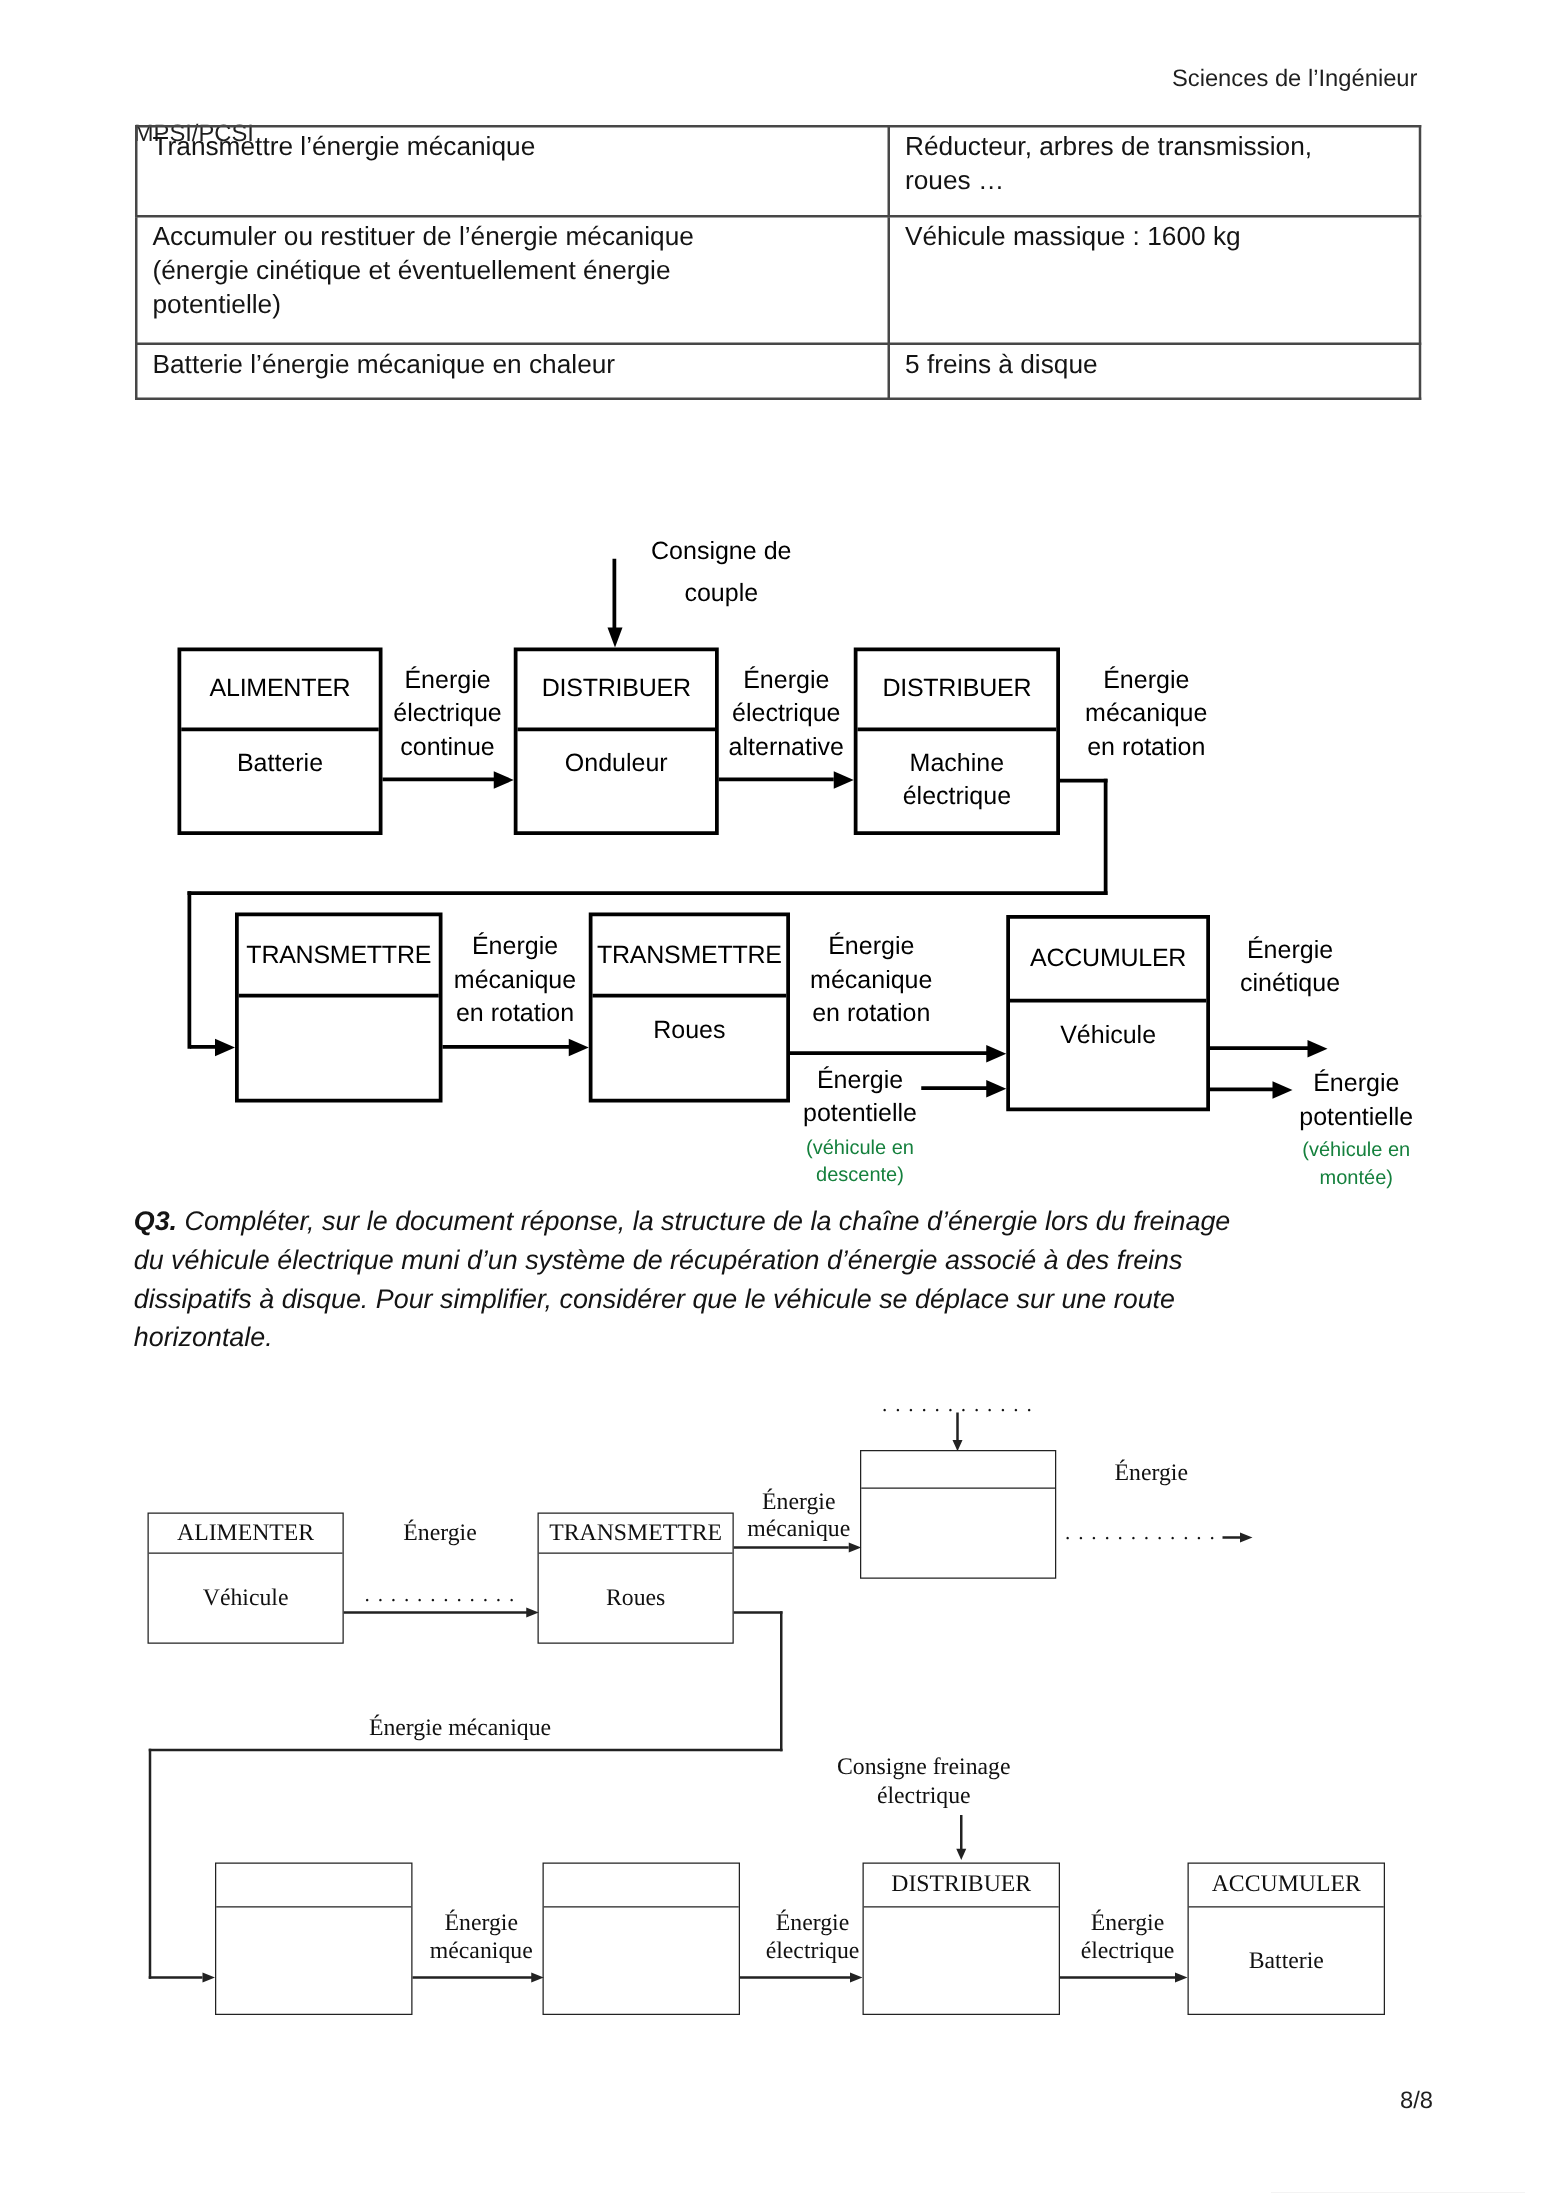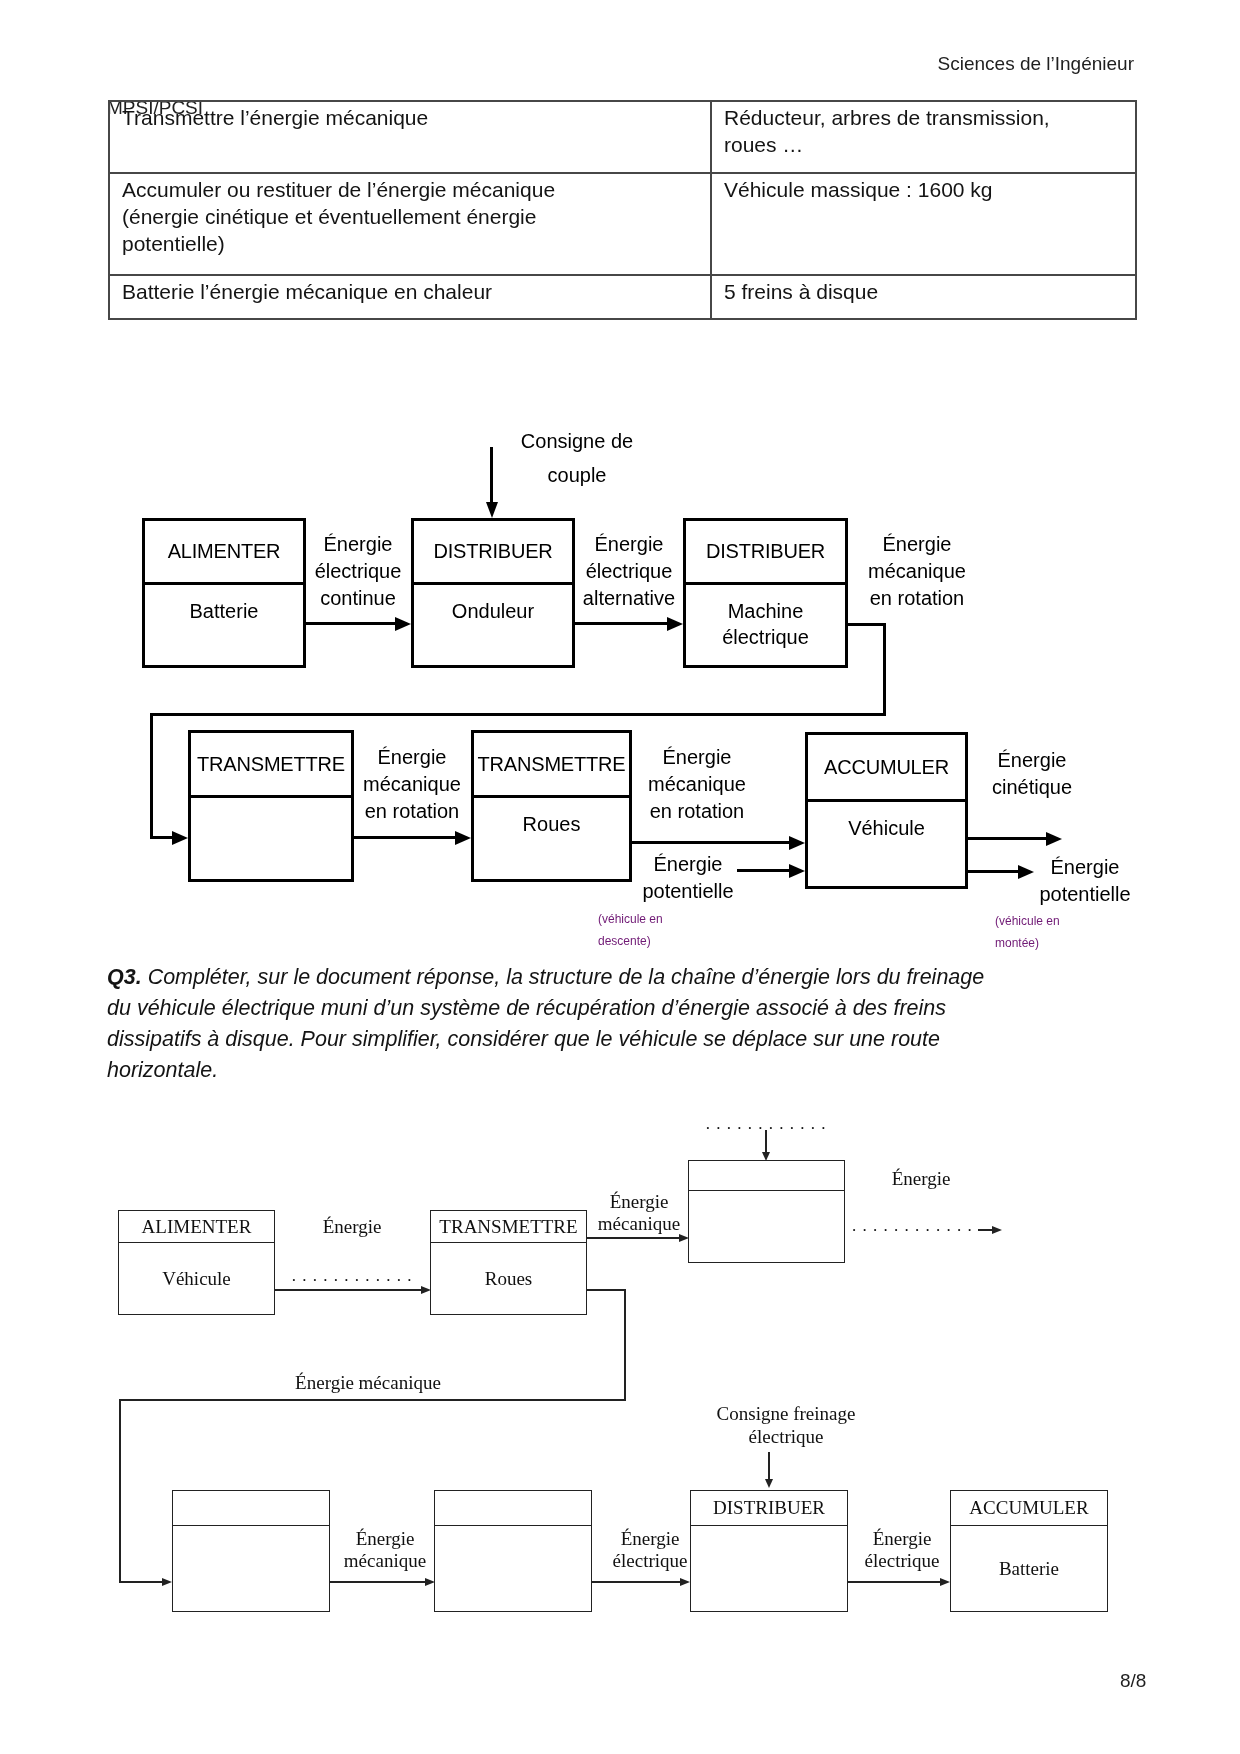--- a/index.html
+++ b/index.html
@@ -22,21 +22,21 @@
       font-style:italic;white-space:pre-line;color:#141414;}
   .q3 b{font-style:italic;}
 
   
   .fbox{position:absolute;border:3px solid #000;box-sizing:border-box;background:#fff;}
   .fbox .head{border-bottom:3px solid #000;display:flex;align-items:center;justify-content:center;
               font-size:20px;letter-spacing:-0.2px;white-space:pre-line;text-align:center;color:#000;}
   .fbox .bodytx{padding-top:13px;text-align:center;font-size:20px;line-height:26px;
                 white-space:pre-line;color:#000;}
   .lbl{position:absolute;font-size:20px;line-height:27px;text-align:center;white-space:pre-line;color:#000;}
-  .note{position:absolute;font-size:12px;line-height:22px;white-space:pre-line;color:#701a75;}
+  .note{position:absolute;font-size:16px;line-height:22px;text-align:center;white-space:pre-line;color:#15803d;}
   .hl{position:absolute;height:3px;background:#000;}
   .vl{position:absolute;width:3px;background:#000;}
   .ar{position:absolute;width:0;height:0;border-left:16px solid #000;
       border-top:7px solid transparent;border-bottom:7px solid transparent;}
   .ad{position:absolute;width:0;height:0;border-top:16px solid #000;
       border-left:6px solid transparent;border-right:6px solid transparent;}
 
   
   .rbox{position:absolute;border:1.5px solid #222;box-sizing:border-box;background:#fff;}
   .rbox .head{border-bottom:1.5px solid #222;display:flex;align-items:center;justify-content:center;
@@ -219,21 +219,21 @@
     <div class="ar2" style="left:679px;top:1234px;"></div>
 
     <div class="hl2" style="left:587px;top:1289px;width:39px;"></div>
     <div class="vl2" style="left:624px;top:1289px;height:112px;"></div>
     <div class="slbl" style="left:268px;top:1372px;width:200px;">Énergie mécanique</div>
     <div class="hl2" style="left:119px;top:1399px;width:507px;"></div>
     <div class="vl2" style="left:119px;top:1399px;height:184px;"></div>
     <div class="hl2" style="left:119px;top:1581px;width:43px;"></div>
     <div class="ar2" style="left:162px;top:1578px;"></div>
 
-    <div class="slbl" style="left:696px;top:1402px;width:180px;line-height:23px;">Consigne freinage
+    <div class="slbl" style="left:649px;top:1402px;width:180px;line-height:23px;">Consigne freinage
 électrique</div>
     <div class="vl2" style="left:768px;top:1452px;height:28px;"></div>
     <div class="ad2" style="left:765px;top:1479px;"></div>
 
     <div class="rbox" style="left:172px;top:1490px;width:158px;height:122px;">
       <div class="head" style="height:34px;"></div>
       <div class="bodytx"></div>
     </div>
     <div class="rbox" style="left:434px;top:1490px;width:158px;height:122px;">
       <div class="head" style="height:34px;"></div>

